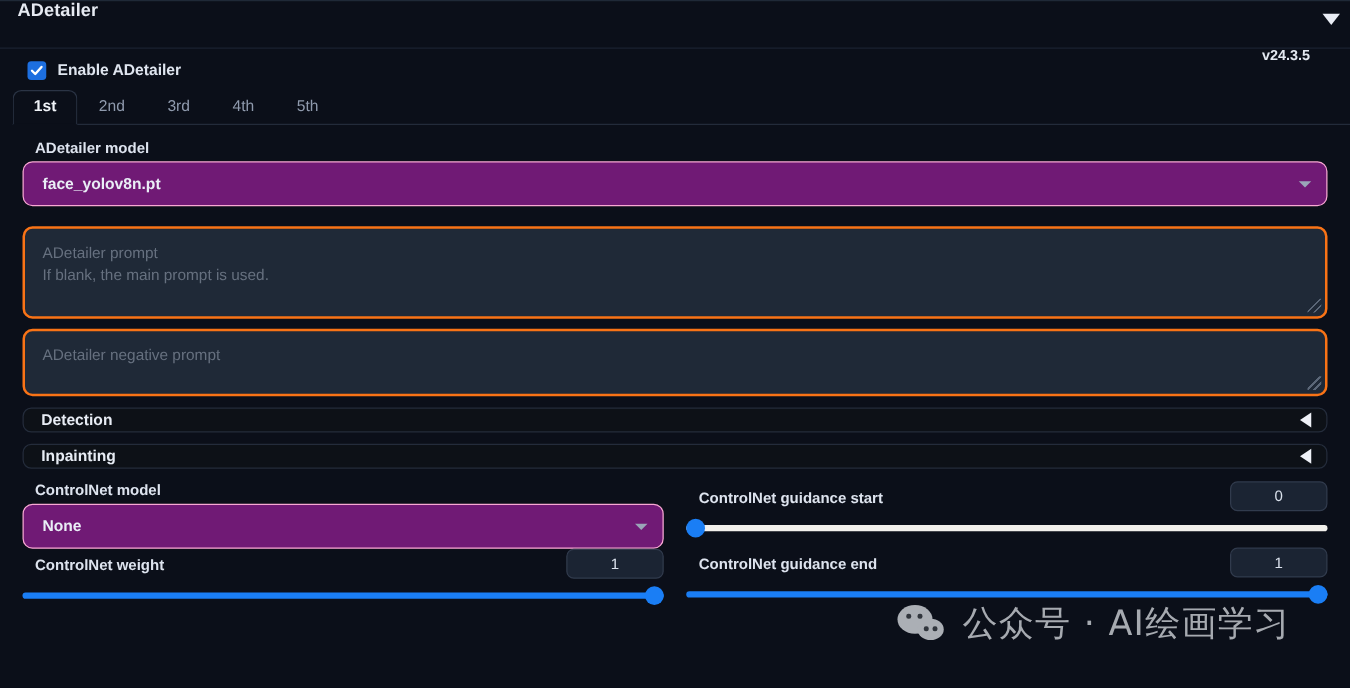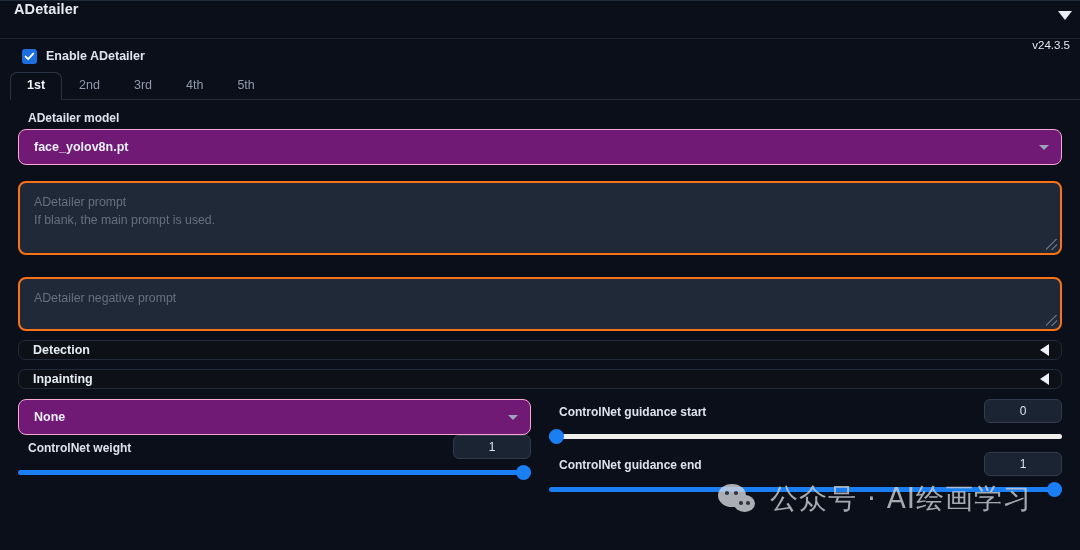--- a/index.html
+++ b/index.html
@@ -33,22 +33,22 @@
     position: absolute; right: 8px; top: 10px;
     width: 0; height: 0;
     border-left: 7px solid transparent;
     border-right: 7px solid transparent;
     border-top: 9px solid #e9edf5;
     cursor: pointer;
   }
 
   
   .version {
-    position: absolute; right: 10px; top: 38px;
-    font-size: 11.5px; font-weight: 400; color: #e3e8f0;
+    position: absolute; right: 32px; top: 38px;
+    font-size: 11.5px; font-weight: 700; color: #e3e8f0;
   }
 
   
   .enable-row {
     display: flex; align-items: flex-start; gap: 9px;
     padding: 10px 0 6px 10px;
     margin-left: 12px;
   }
   .checkbox {
     width: 15px; height: 15px; border-radius: 3px;
@@ -116,21 +116,21 @@
 
   .textarea {
     position: relative;
     background: #1f2937;
     border: 2px solid #f97316;
     border-radius: 8px;
     padding: 10px 14px;
     cursor: text;
   }
   .ta-tall { height: 74px; margin-top: 16px; }
-  .ta-short { height: 54px; margin-top: 22px; }
+  .ta-short { height: 54px; margin-top: 8px; }
   .ta-line {
     font-size: 12.3px; color: #66707f; line-height: 18px;
   }
   .resize-grip {
     position: absolute; right: 3px; bottom: 3px;
     width: 11px; height: 11px;
     background:
       linear-gradient(135deg, transparent 0 44%, #5b6778 44% 53%, transparent 53% 70%, #5b6778 70% 79%, transparent 79%);
   }
 
@@ -288,20 +288,21 @@
       <span class="accordion-arrow"></span>
     </div>
     <div class="accordion">
       <span class="accordion-title">Inpainting</span>
       <span class="accordion-arrow"></span>
     </div>
 
     <div class="cn-wrap">
 
       <div class="cn-col">
+        <div class="cn-label">ControlNet model</div>
         <div class="select-box">
           <span class="select-value">None</span>
           <span class="select-caret"></span>
         </div>
 
         <div class="slider-head">
           <span class="cn-label">ControlNet weight</span>
           <span class="num-box">1</span>
         </div>
         <div class="slider">

